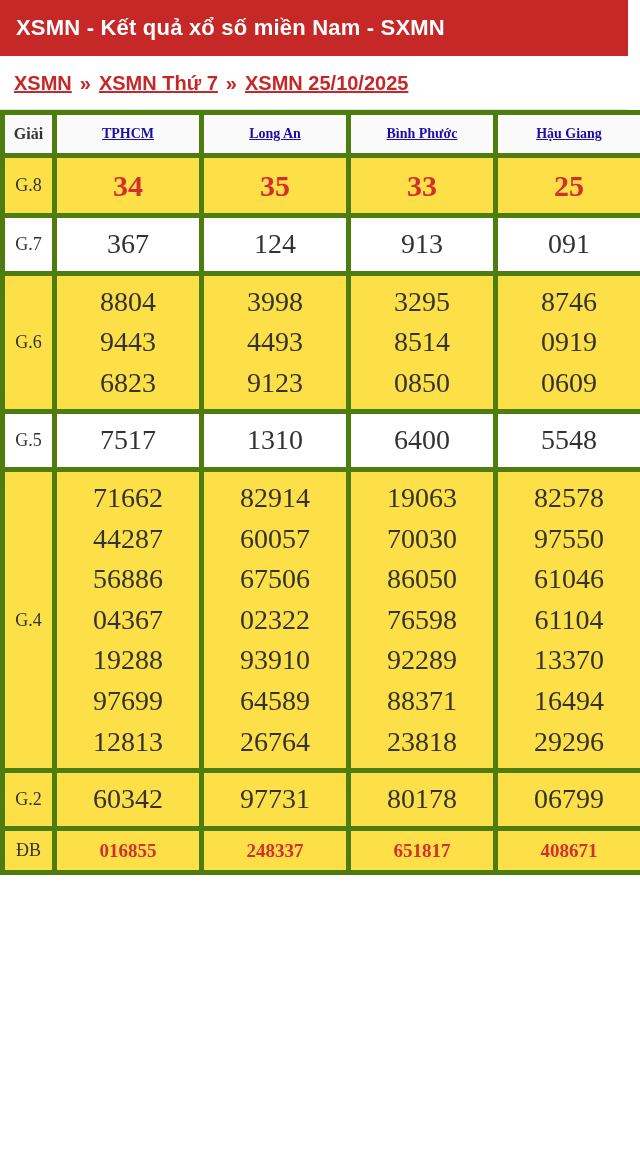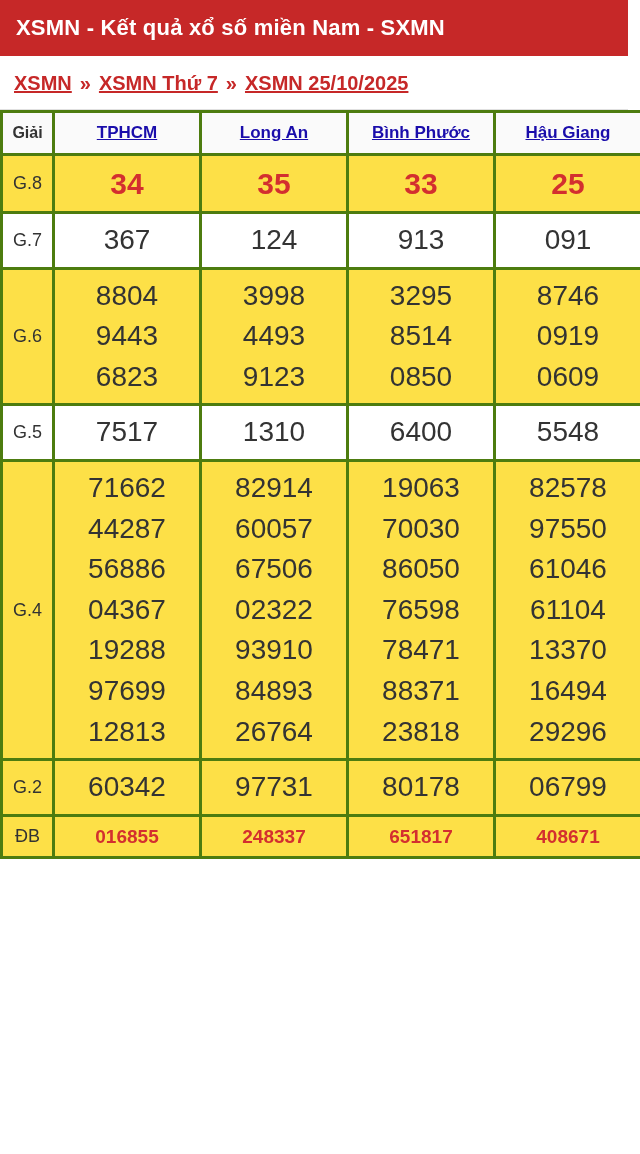--- a/index.html
+++ b/index.html
@@ -54,27 +54,28 @@
   table.result-table {
     border-collapse: collapse;
     width: 640px;
     table-layout: fixed;
   }
   table.result-table col.c-prize { width: 52px; }
   table.result-table col.c-prov  { width: 147px; }
 
   table.result-table th,
   table.result-table td {
-    border: 3px solid #4d7c0f;
+    border: 5px solid #4d7c0f;
     text-align: center;
     vertical-align: middle;
+    font-family: Liberation Serif, serif;
   }
   thead th {
     padding: 10px 2px;
-    font-size: 17px;
+    font-size: 14px;
     font-weight: 700;
     background: #fafafa;
   }
   thead th.prize-head {
     color: #333;
     font-weight: 600;
     font-size: 16px;
   }
   thead th.prov-head a {
     color: #1a0dab;
@@ -224,29 +225,29 @@
             <span class="numline">19288</span>
             <span class="numline">97699</span>
             <span class="numline">12813</span>
           </td>
           <td class="num-cell">
             <span class="numline">82914</span>
             <span class="numline">60057</span>
             <span class="numline">67506</span>
             <span class="numline">02322</span>
             <span class="numline">93910</span>
-            <span class="numline">84893</span>
+            <span class="numline">64589</span>
             <span class="numline">26764</span>
           </td>
           <td class="num-cell">
             <span class="numline">19063</span>
             <span class="numline">70030</span>
             <span class="numline">86050</span>
             <span class="numline">76598</span>
-            <span class="numline">78471</span>
+            <span class="numline">92289</span>
             <span class="numline">88371</span>
             <span class="numline">23818</span>
           </td>
           <td class="num-cell">
             <span class="numline">82578</span>
             <span class="numline">97550</span>
             <span class="numline">61046</span>
             <span class="numline">61104</span>
             <span class="numline">13370</span>
             <span class="numline">16494</span>

